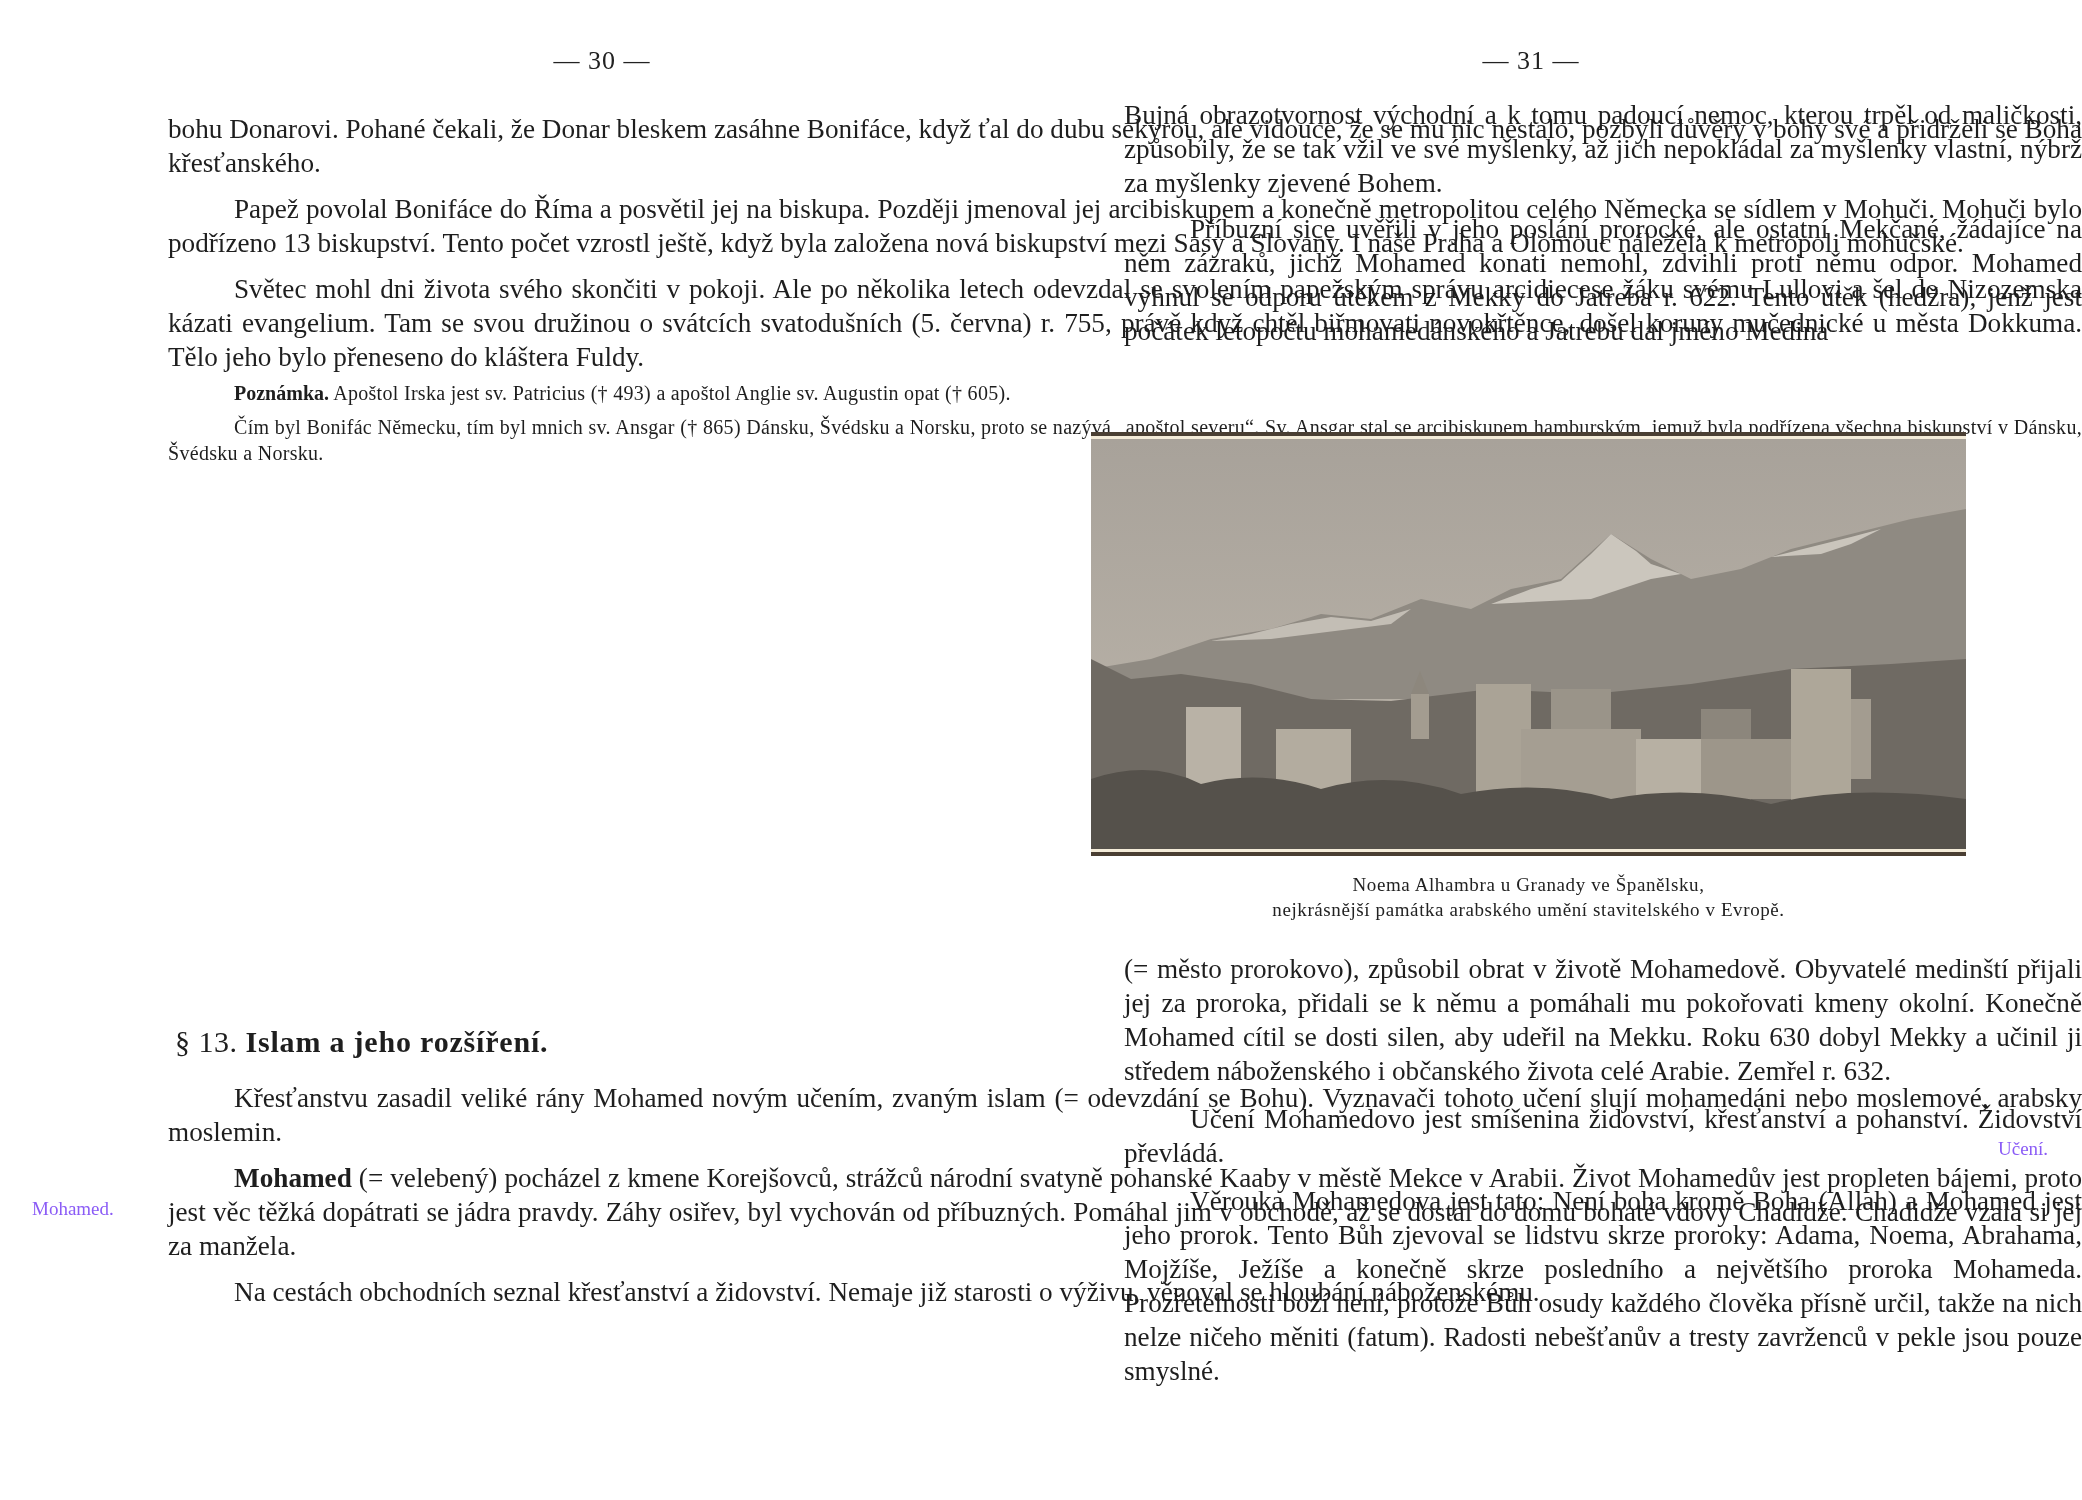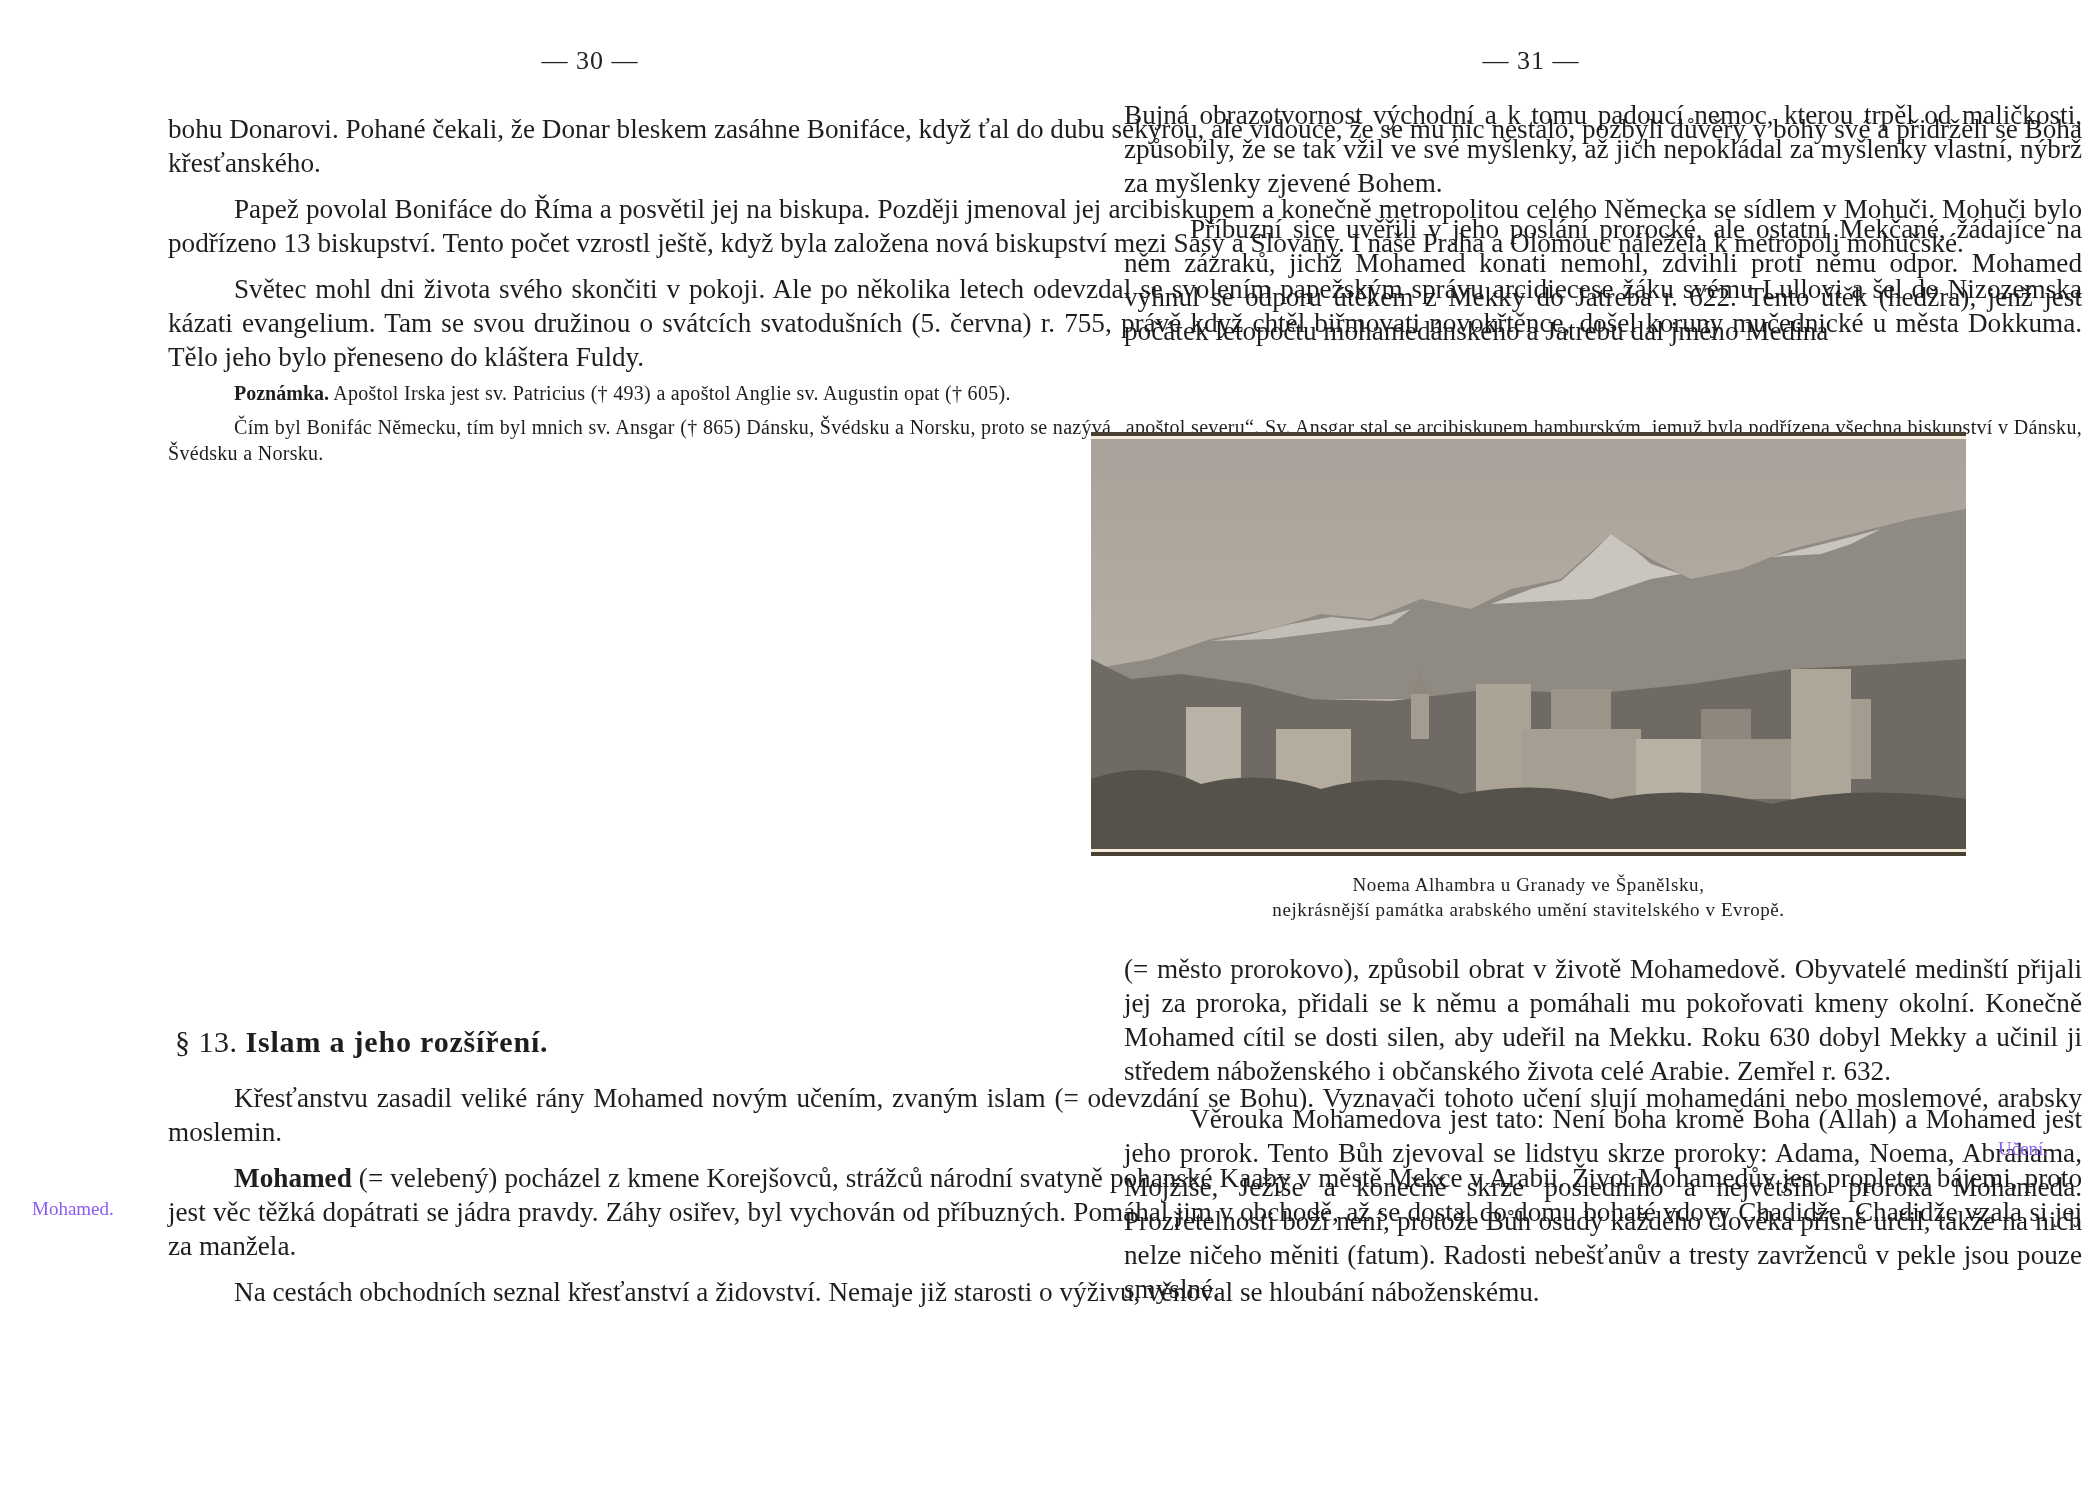--- a/index.html
+++ b/index.html
@@ -1,21 +1,21 @@
 <!DOCTYPE html>
 <html><head>
 <meta charset="utf-8">
 <style>
   html, body { margin: 0; padding: 0; }
   body {
     width: 2082px; height: 1500px; background: #ffffff; position: relative; overflow: hidden;
     font-family: "DejaVu Serif", "Liberation Serif", serif; color: #1c1c1c;
   }
   .page { position: absolute; top: 0; height: 1500px; }
-  .page.left { left: 0; width: 1041px; padding-left: 26px; }
+  .page.left { left: 12px; width: 1041px; padding-left: 26px; }
   .page.right { left: 1041px; width: 1041px; }
   .folio {
     position: absolute; top: 46px; left: 0; right: 0; text-align: center;
     font-size: 26px; letter-spacing: 1px; color: #222;
     font-family: "Liberation Serif", serif;
   }
   .page.left .folio { left: 160px; width: 860px; }
   .page.right .folio { left: 60px; width: 860px; }
   .column { position: absolute; font-family: "Liberation Serif", serif; font-size: 27.2px; line-height: 34px; color: #1e1e1e; }
   .p { text-align: justify; text-align-last: left; margin: 0; hyphens: manual; }
@@ -118,16 +118,17 @@
     </svg>
   </div>
 </div>
 <div class="figure-caption">
   <div>Noema Alhambra u Granady ve Španělsku,</div>
   <div>nejkrásnější památka arabského umění stavitelského v Evropě.</div>
 </div>
 
 <div class="column" style="left:1124px; top:952px;">
   <p class="p">(= město prorokovo), způsobil obrat v životě Mohamedově. Obyvatelé medinští přijali jej za proroka, přidali se k němu a pomáhali mu pokořovati kmeny okolní. Konečně Mohamed cítil se dosti silen, aby udeřil na Mekku. Roku 630 dobyl Mekky a učinil ji středem náboženského i občanského života celé Arabie. Zemřel r. 632.</p>
+  <p class="p indent" style="margin-top:14px;">Učení Mohamedovo jest smíšenina židovství, křesťanství a pohanství. Židovství převládá.</p>
   <p class="p indent" style="margin-top:14px;">Věrouka Mohamedova jest tato: Není boha kromě Boha (Allah) a Mohamed jest jeho prorok. Tento Bůh zjevoval se lidstvu skrze proroky: Adama, Noema, Abrahama, Mojžíše, Ježíše a konečně skrze posledního a největšího proroka Mohameda. Prozřetelnosti boží není, protože Bůh osudy každého člověka přísně určil, takže na nich nelze ničeho měniti (fatum). Radosti nebešťanův a tresty zavrženců v pekle jsou pouze smyslné.</p>
 </div>
 
 <div class="margin-note" style="left:1998px; top:1138px;">Učení.</div>
 
 </body></html>

